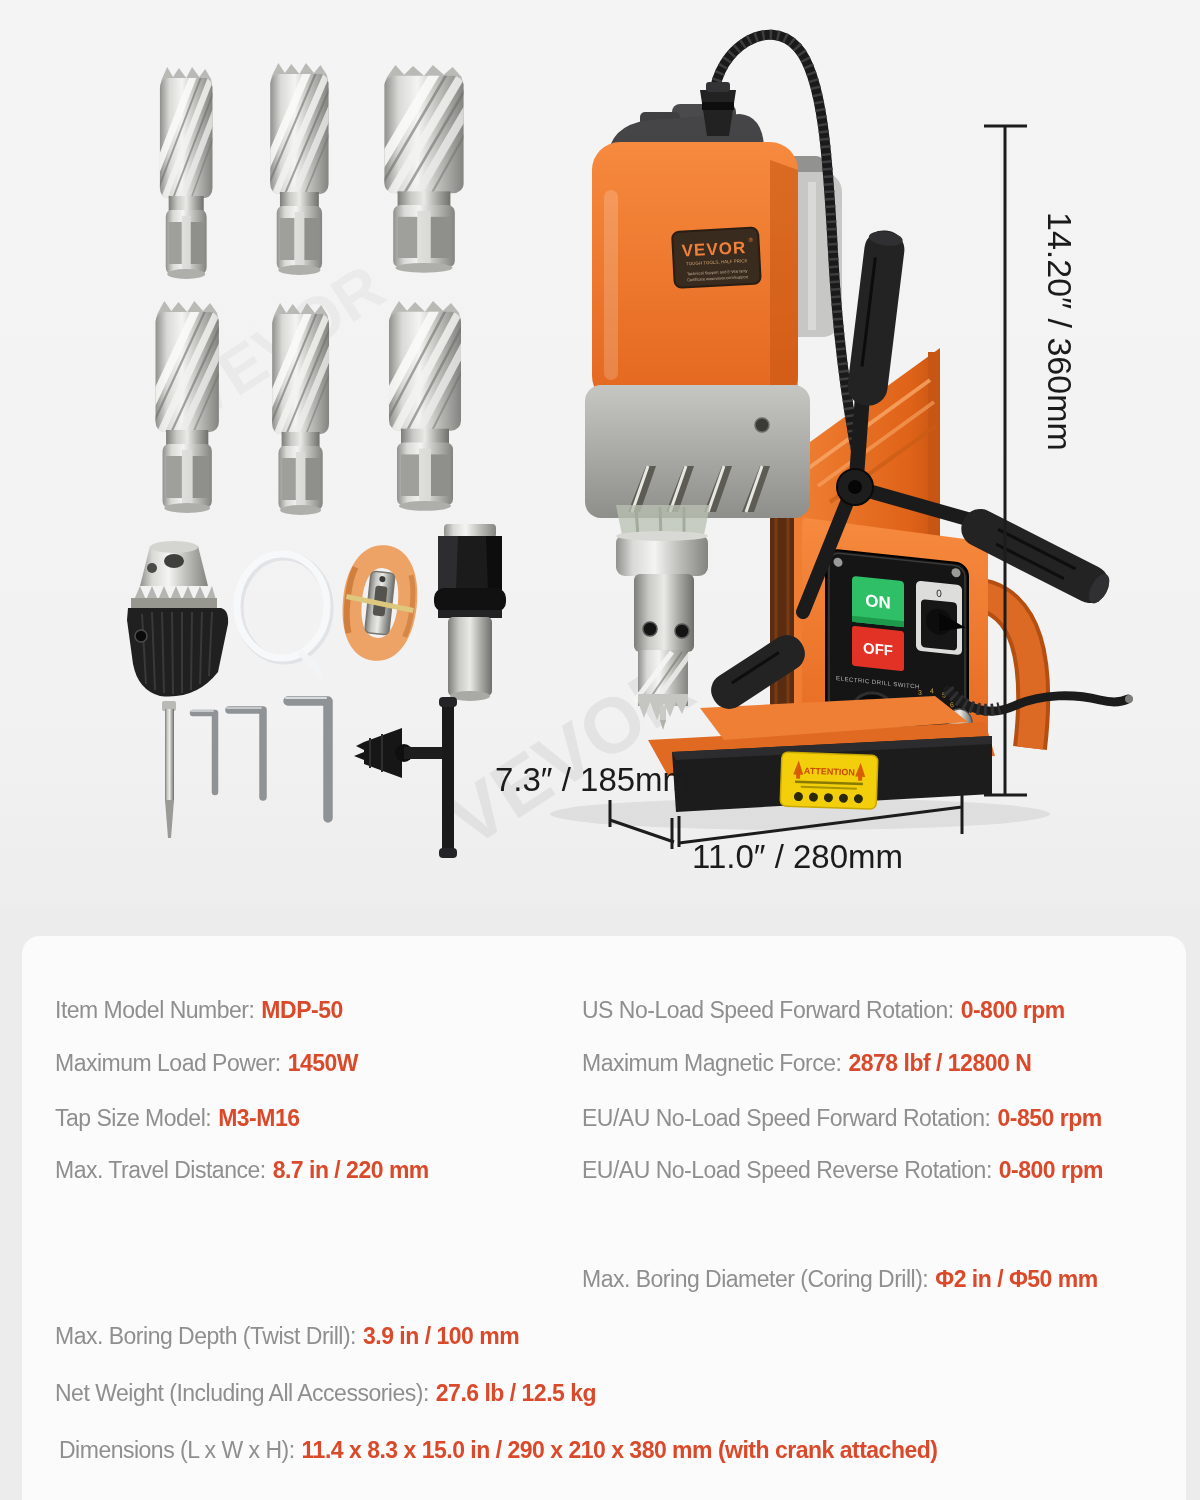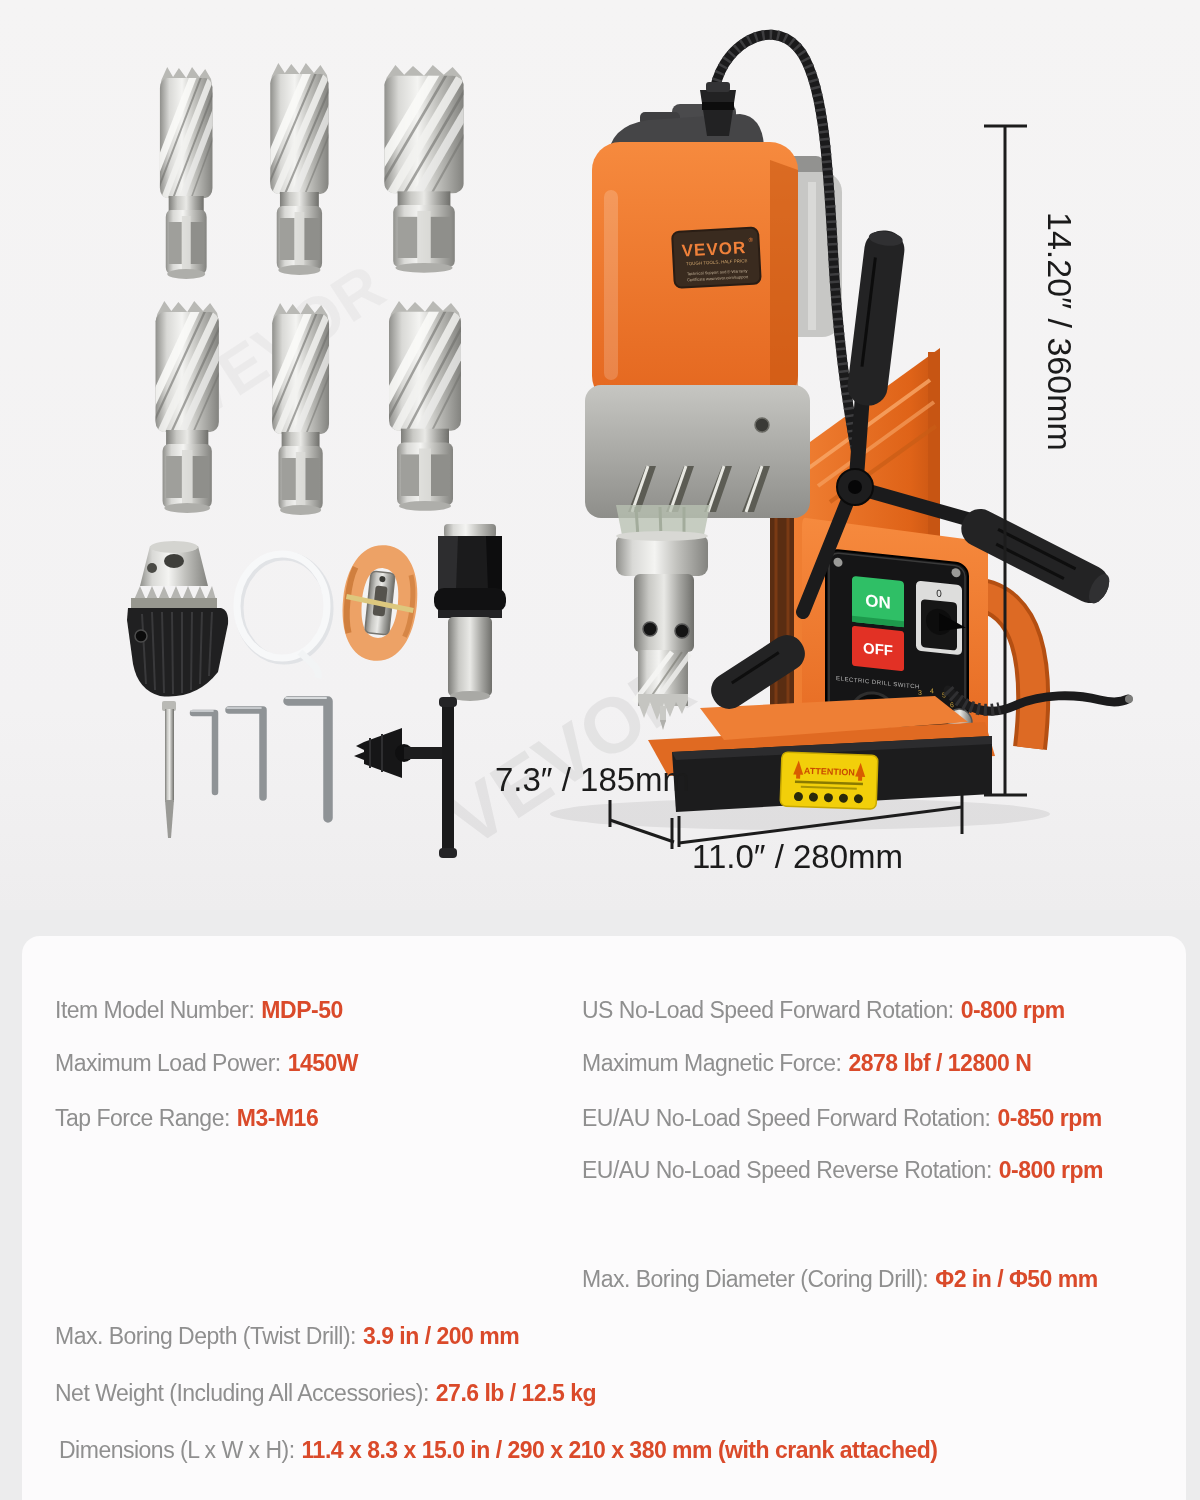--- a/index.html
+++ b/index.html
@@ -383,22 +383,23 @@
       <text x="692" y="868" font-size="33">11.0″ / 280mm</text>
     </g>
   </svg>
   </section>
 
   <section class="specs-band">
     <div class="spec-card">
 
       <p class="spec col-l" style="top:36px"><span>Item Model Number:</span><b>MDP-50</b></p>
       <p class="spec col-l" style="top:89px"><span>Maximum Load Power:</span><b>1450W</b></p>
-      <p class="spec col-l" style="top:144px"><span>Tap Force Range:</span><b>M3-M16</b></p>
-      <p class="spec col-l" style="top:362px"><span>Max. Boring Depth (Twist Drill):</span><b>3.9 in / 200 mm</b></p>
+      <p class="spec col-l" style="top:144px"><span>Tap Size Model:</span><b>M3-M16</b></p>
+      <p class="spec col-l" style="top:196px"><span>Max. Travel Distance:</span><b>8.7 in / 220 mm</b></p>
+      <p class="spec col-l" style="top:362px"><span>Max. Boring Depth (Twist Drill):</span><b>3.9 in / 100 mm</b></p>
 
       <p class="spec col-r" style="top:36px"><span>US No-Load Speed Forward Rotation:</span><b>0-800 rpm</b></p>
       <p class="spec col-r" style="top:89px"><span>Maximum Magnetic Force:</span><b>2878 lbf / 12800 N</b></p>
       <p class="spec col-r" style="top:144px"><span>EU/AU No-Load Speed Forward Rotation:</span><b>0-850 rpm</b></p>
       <p class="spec col-r" style="top:196px"><span>EU/AU No-Load Speed Reverse Rotation:</span><b>0-800 rpm</b></p>
       <p class="spec col-r" style="top:305px"><span>Max. Boring Diameter (Coring Drill):</span><b>Φ2 in / Φ50 mm</b></p>
 
       <p class="spec col-l" style="top:419px"><span>Net Weight (Including All Accessories):</span><b>27.6 lb / 12.5 kg</b></p>
       <p class="spec" style="top:476px;left:37px"><span>Dimensions (L x W x H):</span><b>11.4 x 8.3 x 15.0 in / 290 x 210 x 380 mm (with crank attached)</b></p>
 

